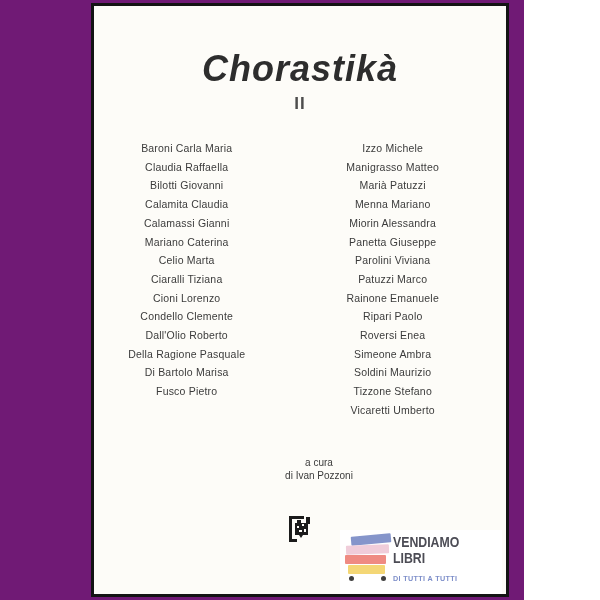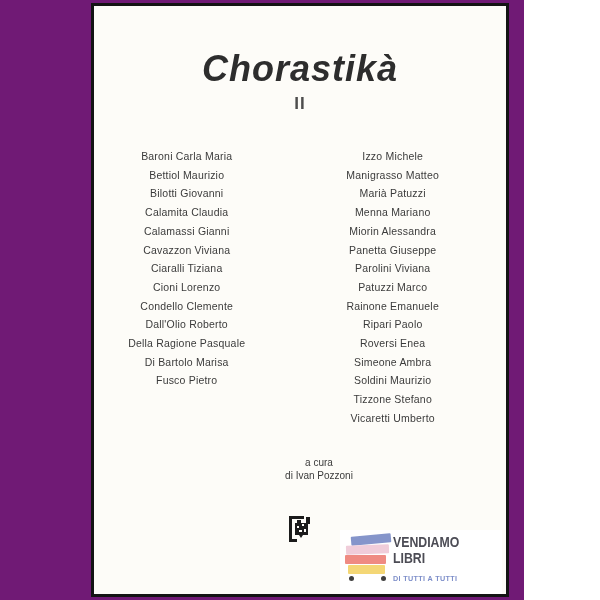--- a/index.html
+++ b/index.html
@@ -37,21 +37,21 @@
     top: 88px; left: 0; width: 100%;
     text-align: center;
     font-weight: bold;
     font-size: 17px;
     letter-spacing: 1px;
     color: #4d4d4d;
   }
 
   .names {
     position: absolute;
-    top: 141px; left: 0; width: 100%;
+    top: 133px; left: 0; width: 100%;
     display: flex;
   }
   .names-col {
     font-size: 10.5px;
     color: #3b3b3b;
     text-align: center;
     line-height: 18.7px;
     letter-spacing: 0.2px;
   }
   .names-col.left  { width: 45%; }
@@ -120,25 +120,26 @@
 <div class="page">
   <div class="cover">
     <div class="cover-inner">
 
       <div class="title">Chorastikà</div>
       <div class="volume">II</div>
 
       <div class="names">
         <div class="names-col left">
             <div class="author-line">Baroni Carla Maria</div>
-            <div class="author-line">Bettiol Maurizio</div>
+            <div class="author-line">Claudia Raffaella</div>
             <div class="author-line">Bilotti Giovanni</div>
             <div class="author-line">Calamita Claudia</div>
             <div class="author-line">Calamassi Gianni</div>
-            <div class="author-line">Cavazzon Viviana</div>
+            <div class="author-line">Mariano Caterina</div>
+            <div class="author-line">Celio Marta</div>
             <div class="author-line">Ciaralli Tiziana</div>
             <div class="author-line">Cioni Lorenzo</div>
             <div class="author-line">Condello Clemente</div>
             <div class="author-line">Dall'Olio Roberto</div>
             <div class="author-line">Della Ragione Pasquale</div>
             <div class="author-line">Di Bartolo Marisa</div>
             <div class="author-line">Fusco Pietro</div>
           </div>
         <div class="names-col right">
             <div class="author-line">Izzo Michele</div>

